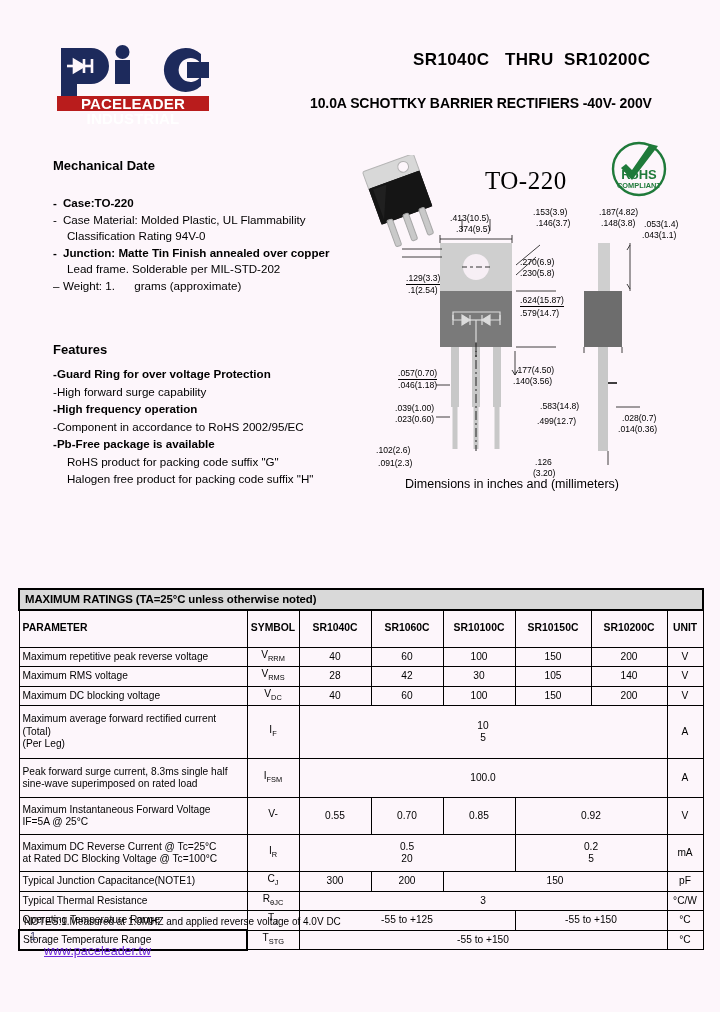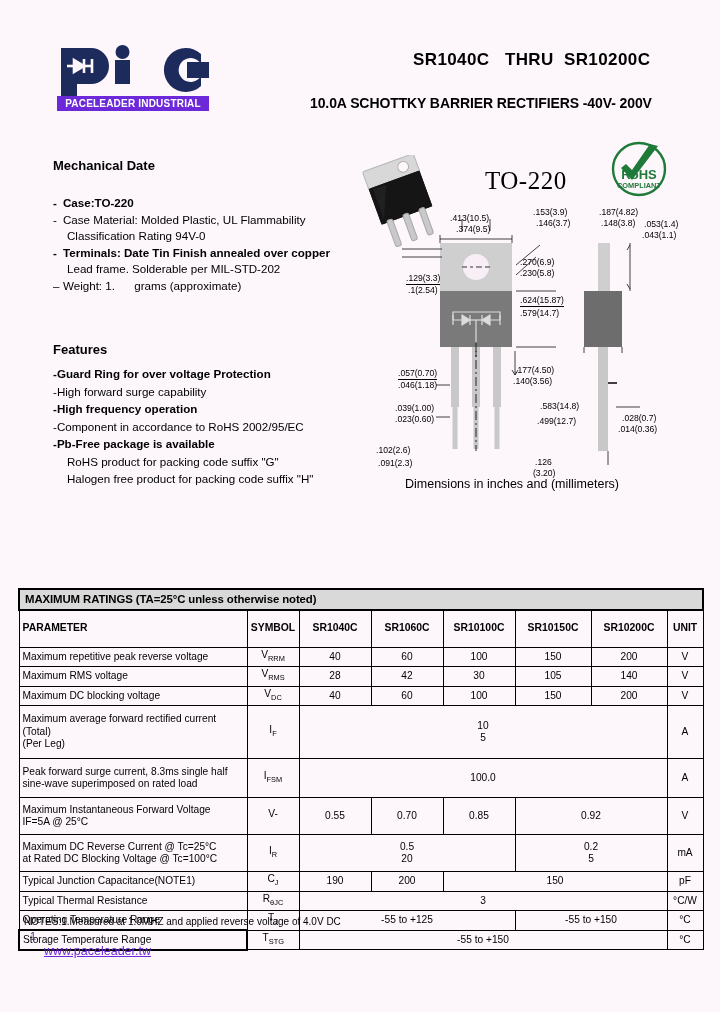--- a/index.html
+++ b/index.html
@@ -12,21 +12,21 @@
     font-family: "Liberation Sans", sans-serif;
     color: #000;
     overflow: hidden;
   }
   
   .header { position: absolute; left: 0; top: 0; width: 720px; height: 130px; }
   .logo-wrap { position: absolute; left: 57px; top: 44px; width: 152px; height: 70px; }
   .logo-mark { position: absolute; left: 0; top: 0; width: 152px; height: 52px; }
   .logo-band {
     position: absolute; left: 0; top: 52px; width: 152px; height: 15px;
-    background: #6d28d9; color: #fff; font-size: 10px; font-weight: bold;
+    background: #b91c1c; color: #fff; font-size: 15px; font-weight: bold;
     letter-spacing: .2px; text-align: center; line-height: 15px;
     font-family: "Liberation Sans", sans-serif;
   }
   .title-main {
     position: absolute; left: 413px; top: 50px; width: 290px;
     font-size: 17px; font-weight: bold; letter-spacing: .4px;
     text-align: left; white-space: pre;
   }
   .title-sub {
     position: absolute; left: 310px; top: 95px; width: 400px;
@@ -131,21 +131,21 @@
   <text x="31" y="39" text-anchor="middle" font-family="Liberation Sans, sans-serif" font-size="13" font-weight="bold" fill="#1f7a3a">RoHS</text>
   <text x="31" y="48" text-anchor="middle" font-family="Liberation Sans, sans-serif" font-size="7.4" font-weight="bold" fill="#1f7a3a">COMPLIANT</text>
 </svg>
 
 <div id="mech">
   <div class="sec-head">Mechanical Date</div>
   <div>
     <div class="mline b"><span class="dash">-</span><span>Case:TO-220</span></div>
     <div class="mline"><span class="dash">-</span><span>Case Material: Molded Plastic, UL Flammability</span></div>
     <div class="mline ind"><span>Classification Rating 94V-0</span></div>
-    <div class="mline b"><span class="dash">-</span><span>Terminals: Date Tin Finish annealed over copper</span></div>
+    <div class="mline b"><span class="dash">-</span><span>Junction: Matte Tin Finish annealed over copper</span></div>
     <div class="mline ind"><span>Lead frame. Solderable per MIL-STD-202</span></div>
     <div class="mline"><span class="dash">–</span><span>Weight: 1.      grams (approximate)</span></div>
   </div>
 </div>
 
 <div id="features">
   <div class="sec-head">Features</div>
   <div>
     <div class="fline b"><span class="dash">-</span><span>Guard Ring for over voltage Protection</span></div>
     <div class="fline"><span class="dash">-</span><span>High forward surge capability</span></div>
@@ -367,21 +367,21 @@
       <td colspan="3" style="white-space: pre-line;">0.5
 20</td>
       <td colspan="2" style="white-space: pre-line;">0.2
 5</td>
       <td>mA</td>
     </tr>
 
     <tr>
       <td class="pname">Typical Junction Capacitance(NOTE1)</td>
       <td><span>C</span><sub>J</sub></td>
-      <td>190</td>
+      <td>300</td>
       <td>200</td>
       <td colspan="3">150</td>
       <td>pF</td>
     </tr>
 
     <tr>
       <td class="pname">Typical Thermal Resistance</td>
       <td><span>R</span><sub>θJC</sub></td>
       <td colspan="5">3</td>
       <td>°C/W</td>

